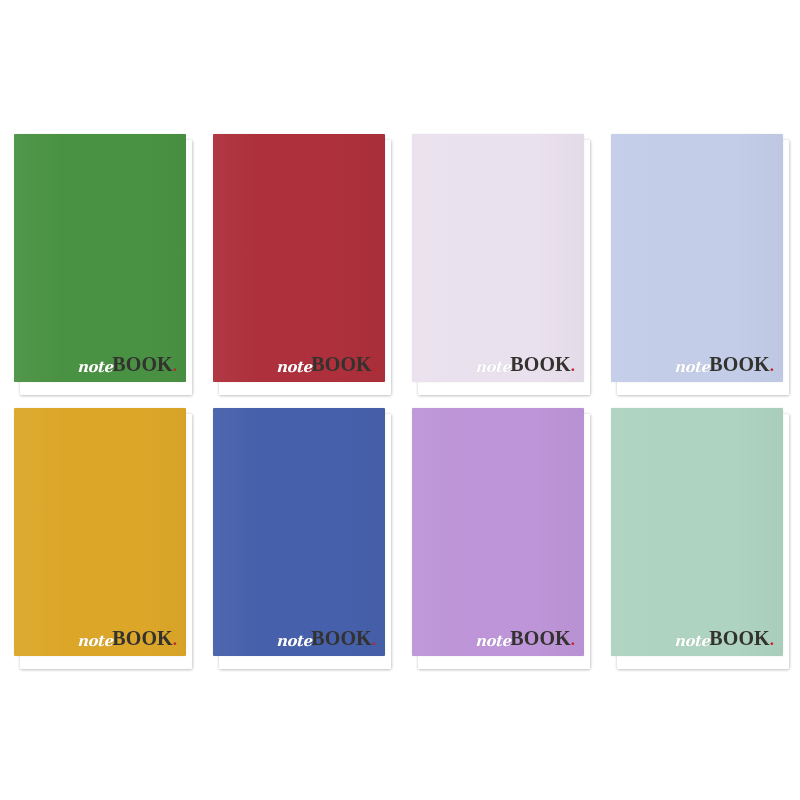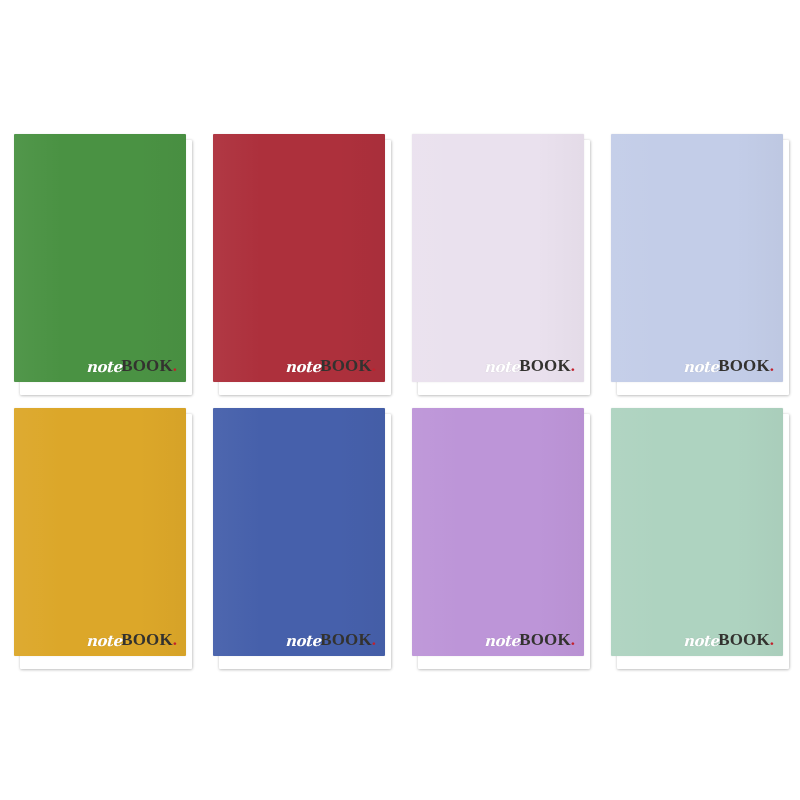--- a/index.html
+++ b/index.html
@@ -93,21 +93,21 @@
     font-size: 15px;
     color: #ffffff;
     letter-spacing: -0.4px;
     transform: translateY(1px) skewX(-4deg);
     margin-right: -1px;
     text-shadow: 0 0 1px rgba(0,0,0,0.18);
   }
   .logo-book {
     font-family: "Liberation Serif", serif;
     font-weight: 700;
-    font-size: 17px;
+    font-size: 20px;
     color: #33322f;
     letter-spacing: 0.1px;
   }
   .logo-dot {
     font-family: "Liberation Serif", serif;
     font-weight: 700;
     font-size: 17px;
     color: #c2202c;
     margin-left: 0px;
   }

